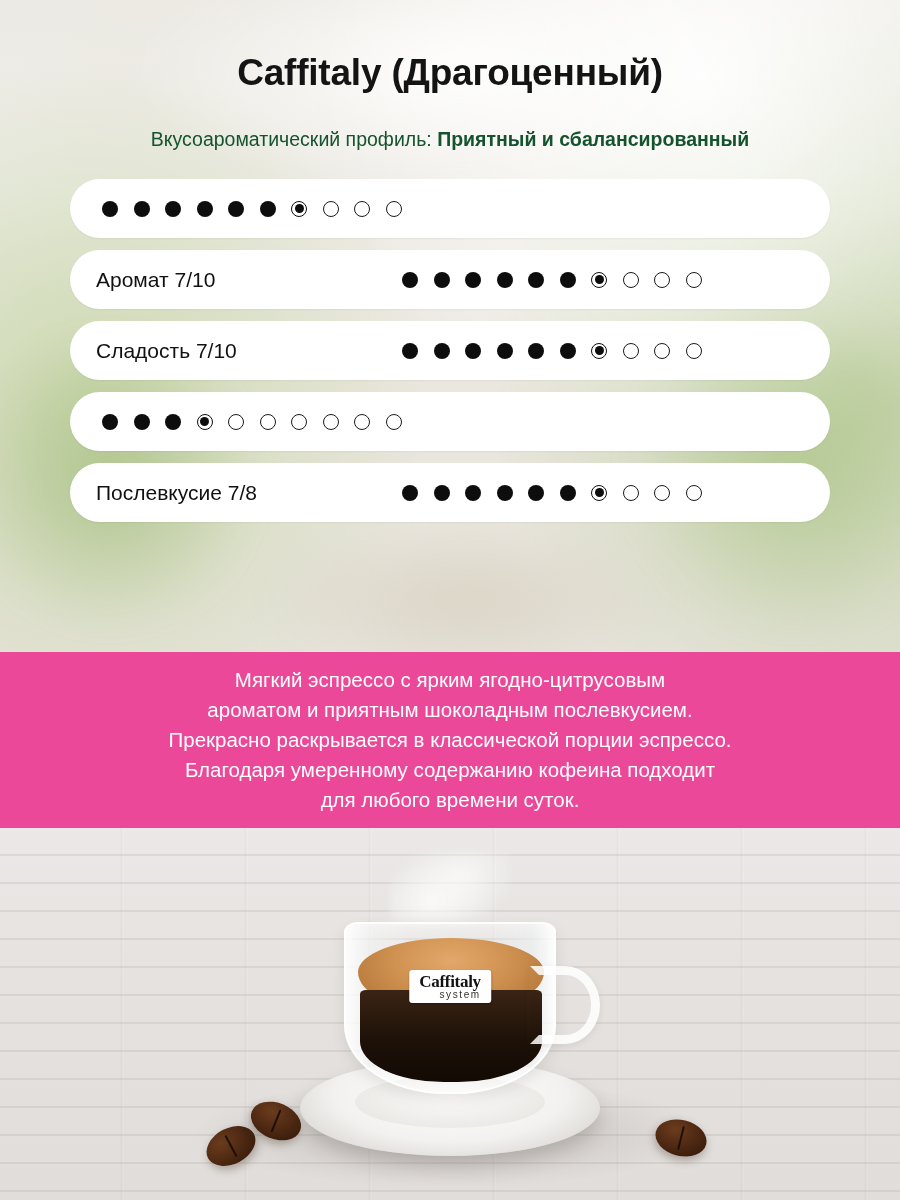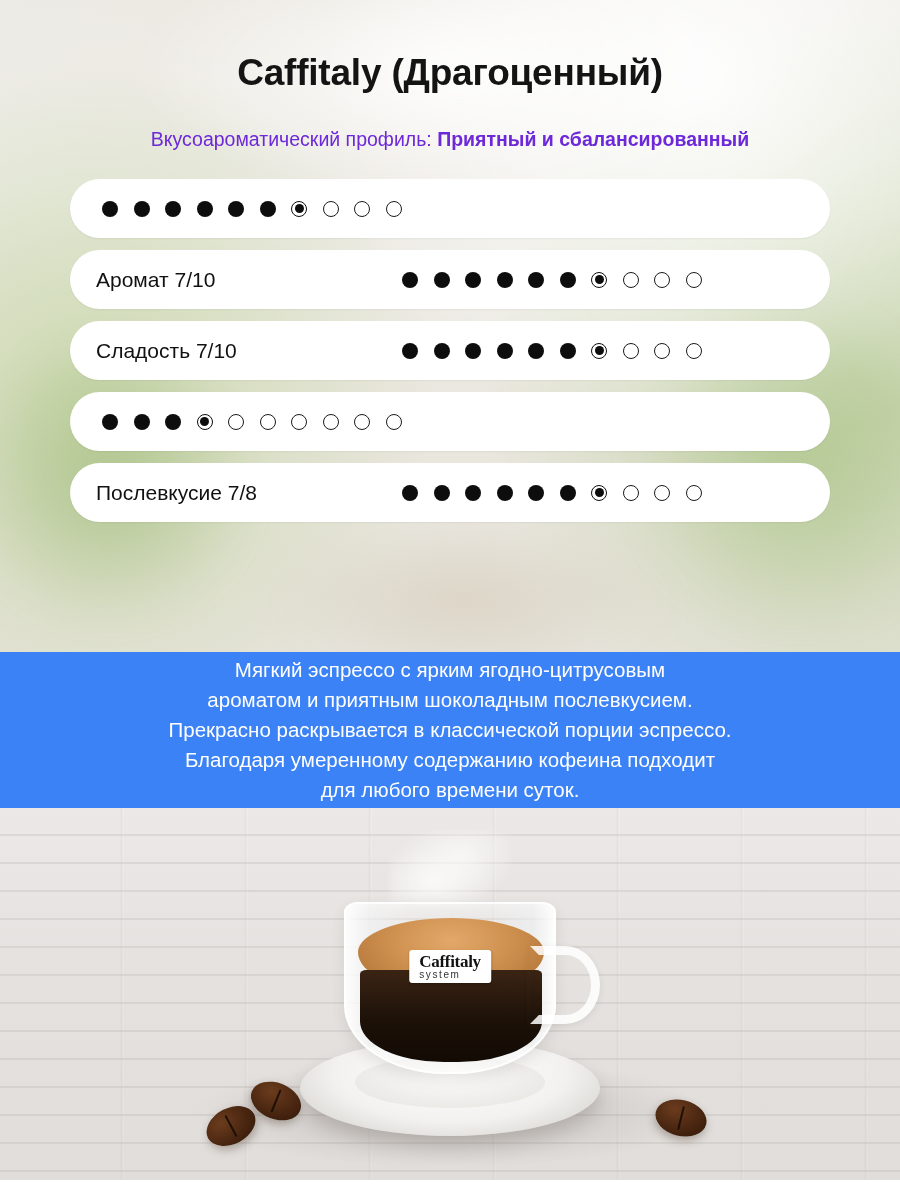--- a/index.html
+++ b/index.html
@@ -74,21 +74,21 @@
     font-size: 37px;
     font-weight: bold;
     color: #141414;
     letter-spacing: -0.2px;
   }
 
   .subtitle {
     margin-top: 34px;
     text-align: center;
     font-size: 19.5px;
-    color: #6d28d9;
+    color: #14532d;
   }
   .subtitle .sub-label { font-weight: normal; }
   .subtitle .sub-value { font-weight: bold; }
 
   
   .rows {
     margin-top: 28px;
     display: flex;
     flex-direction: column;
     gap: 12px;
@@ -132,22 +132,22 @@
     left: 50%; top: 50%;
     width: 9px; height: 9px;
     margin: -4.5px 0 0 -4.5px;
     border-radius: 50%;
     background: #0d0d0d;
   }
 
   
   .band {
     width: 900px;
-    height: 156px;
-    background: #3b82f6;
+    height: 176px;
+    background: #ec4899;
     display: flex;
     align-items: center;
     justify-content: center;
   }
   .band-text {
     color: #ffffff;
     font-size: 20.5px;
     line-height: 30px;
     text-align: center;
     padding: 0 36px;
@@ -249,21 +249,21 @@
     background: linear-gradient(180deg, #3a2414 0%, #1d1108 55%, #120a04 100%);
     border-radius: 6px 6px 46% 46% / 4px 4px 44% 44%;
   }
   .logo {
     position: absolute;
     left: 50%; top: 46px;
     transform: translateX(-50%);
     background: #ffffff;
     border-radius: 3px;
     padding: 3px 10px 4px;
-    text-align: left;
+    text-align: right;
     box-shadow: 0 1px 2px rgba(0,0,0,0.25);
   }
   .logo-main {
     font-family: "Liberation Serif", serif;
     font-size: 17px;
     font-weight: bold;
     color: #111;
     line-height: 17px;
     letter-spacing: -0.3px;
   }

